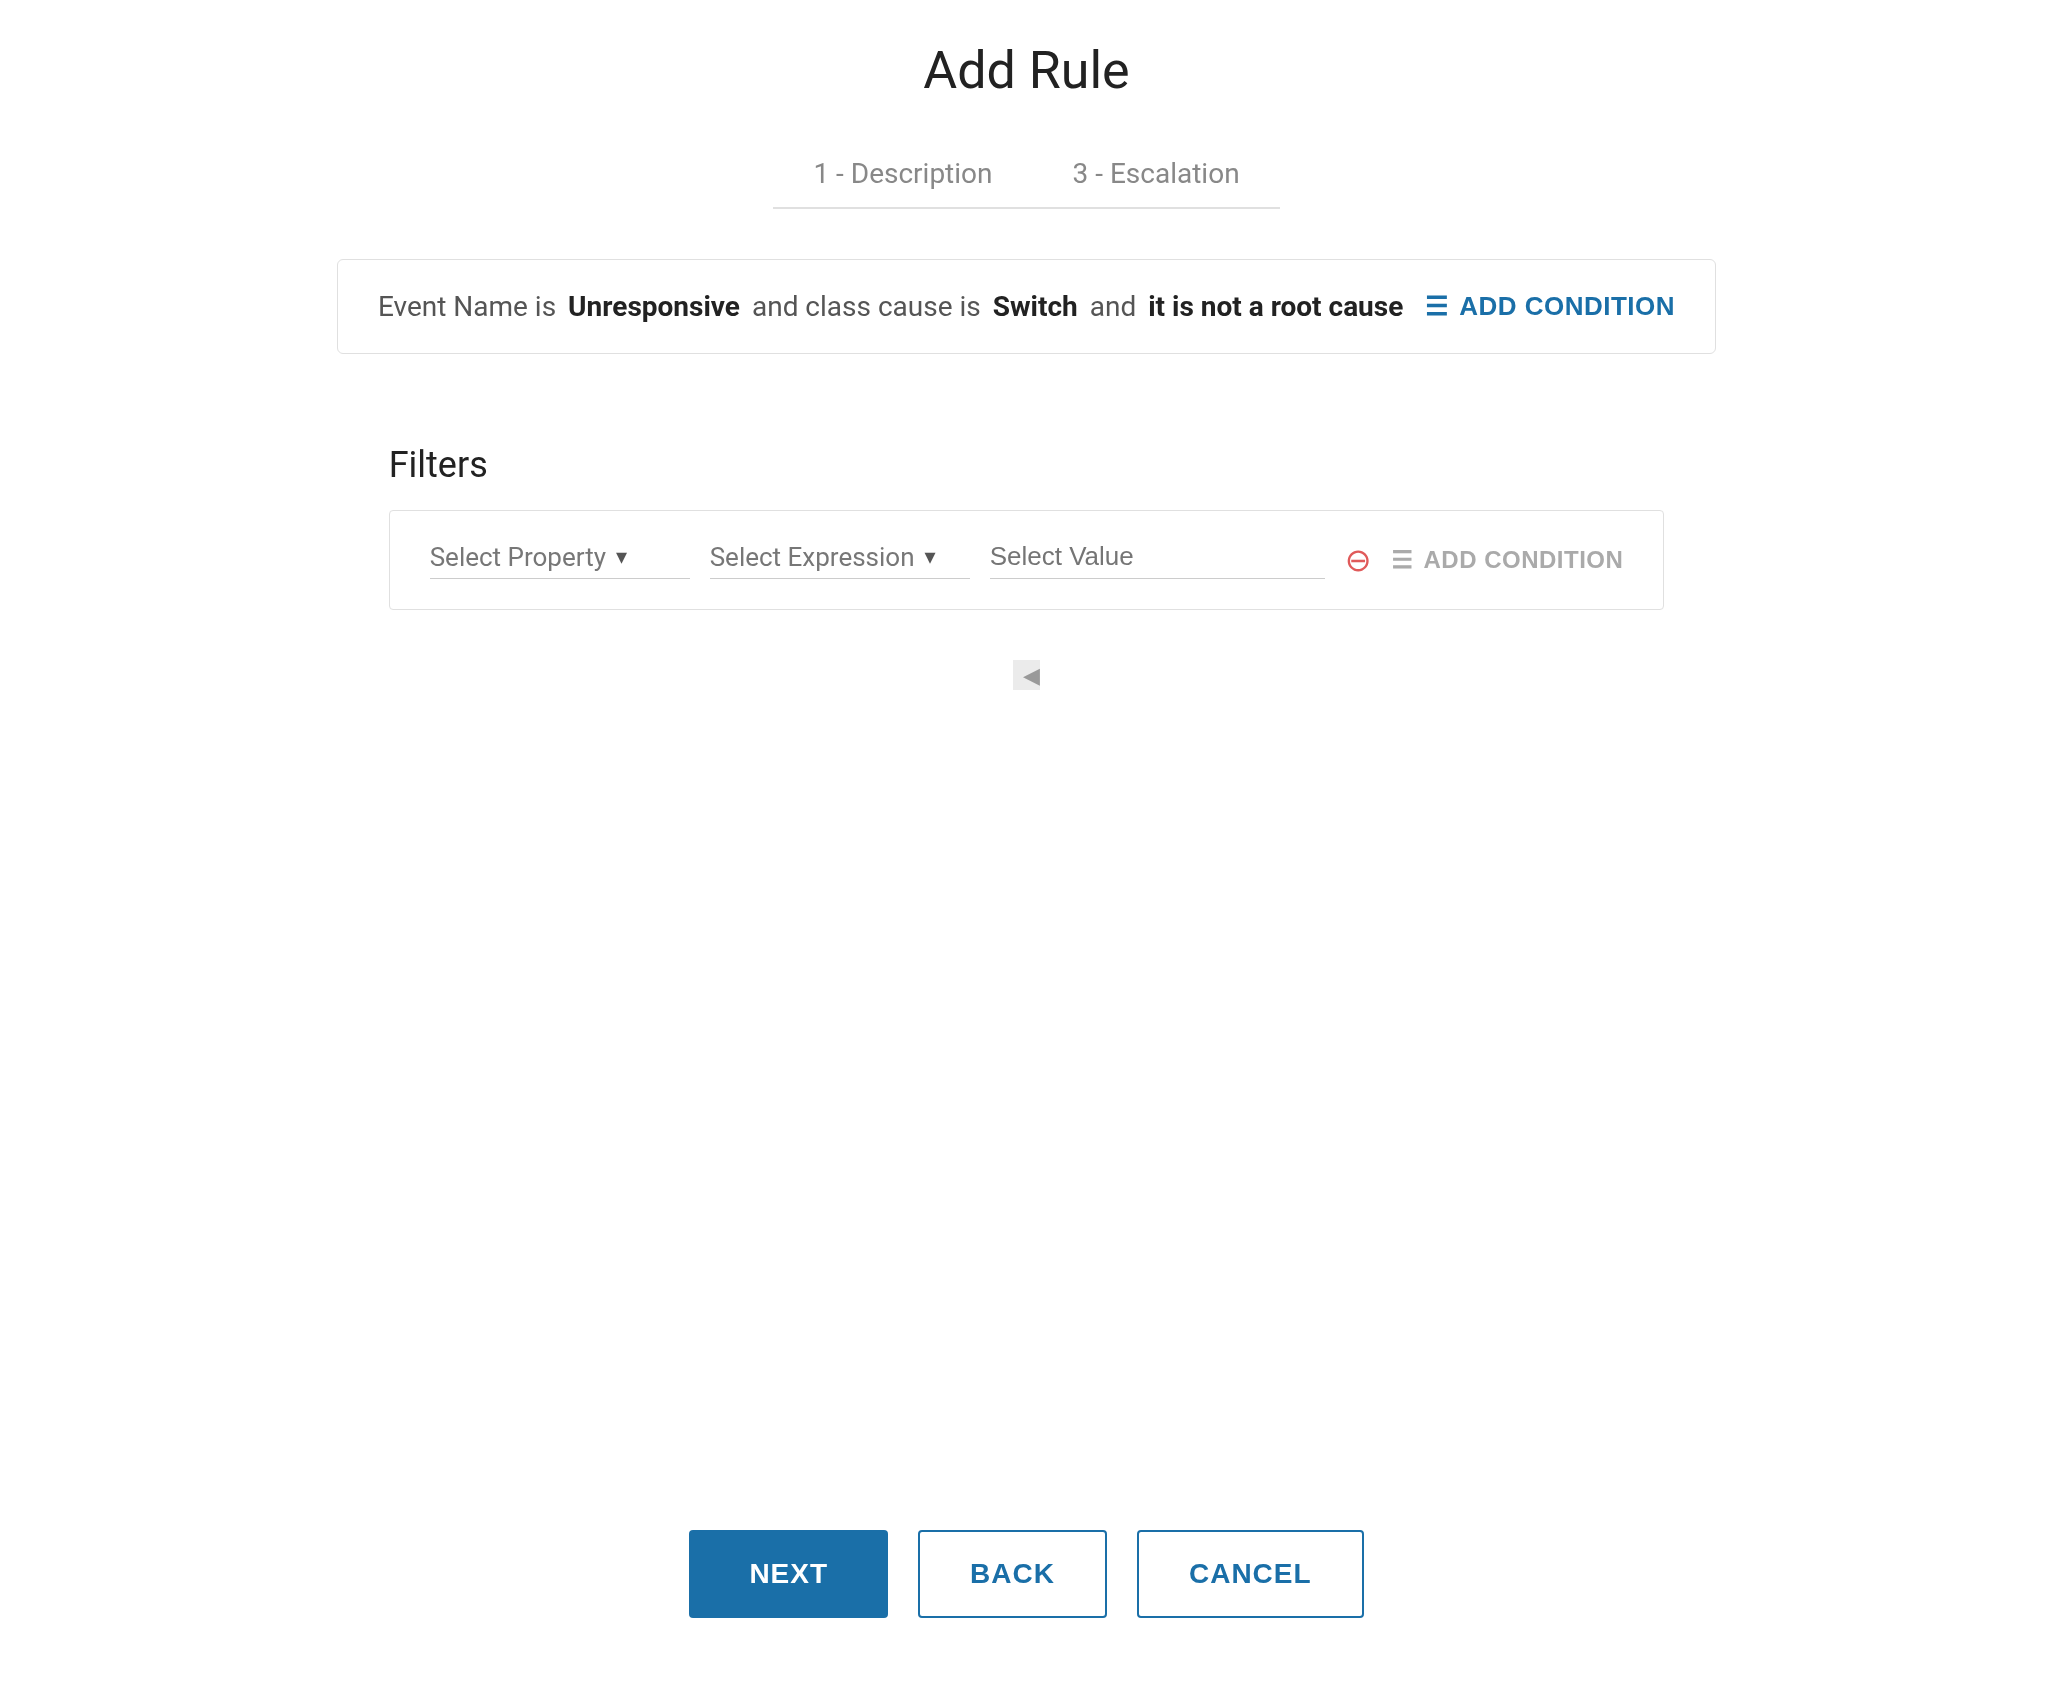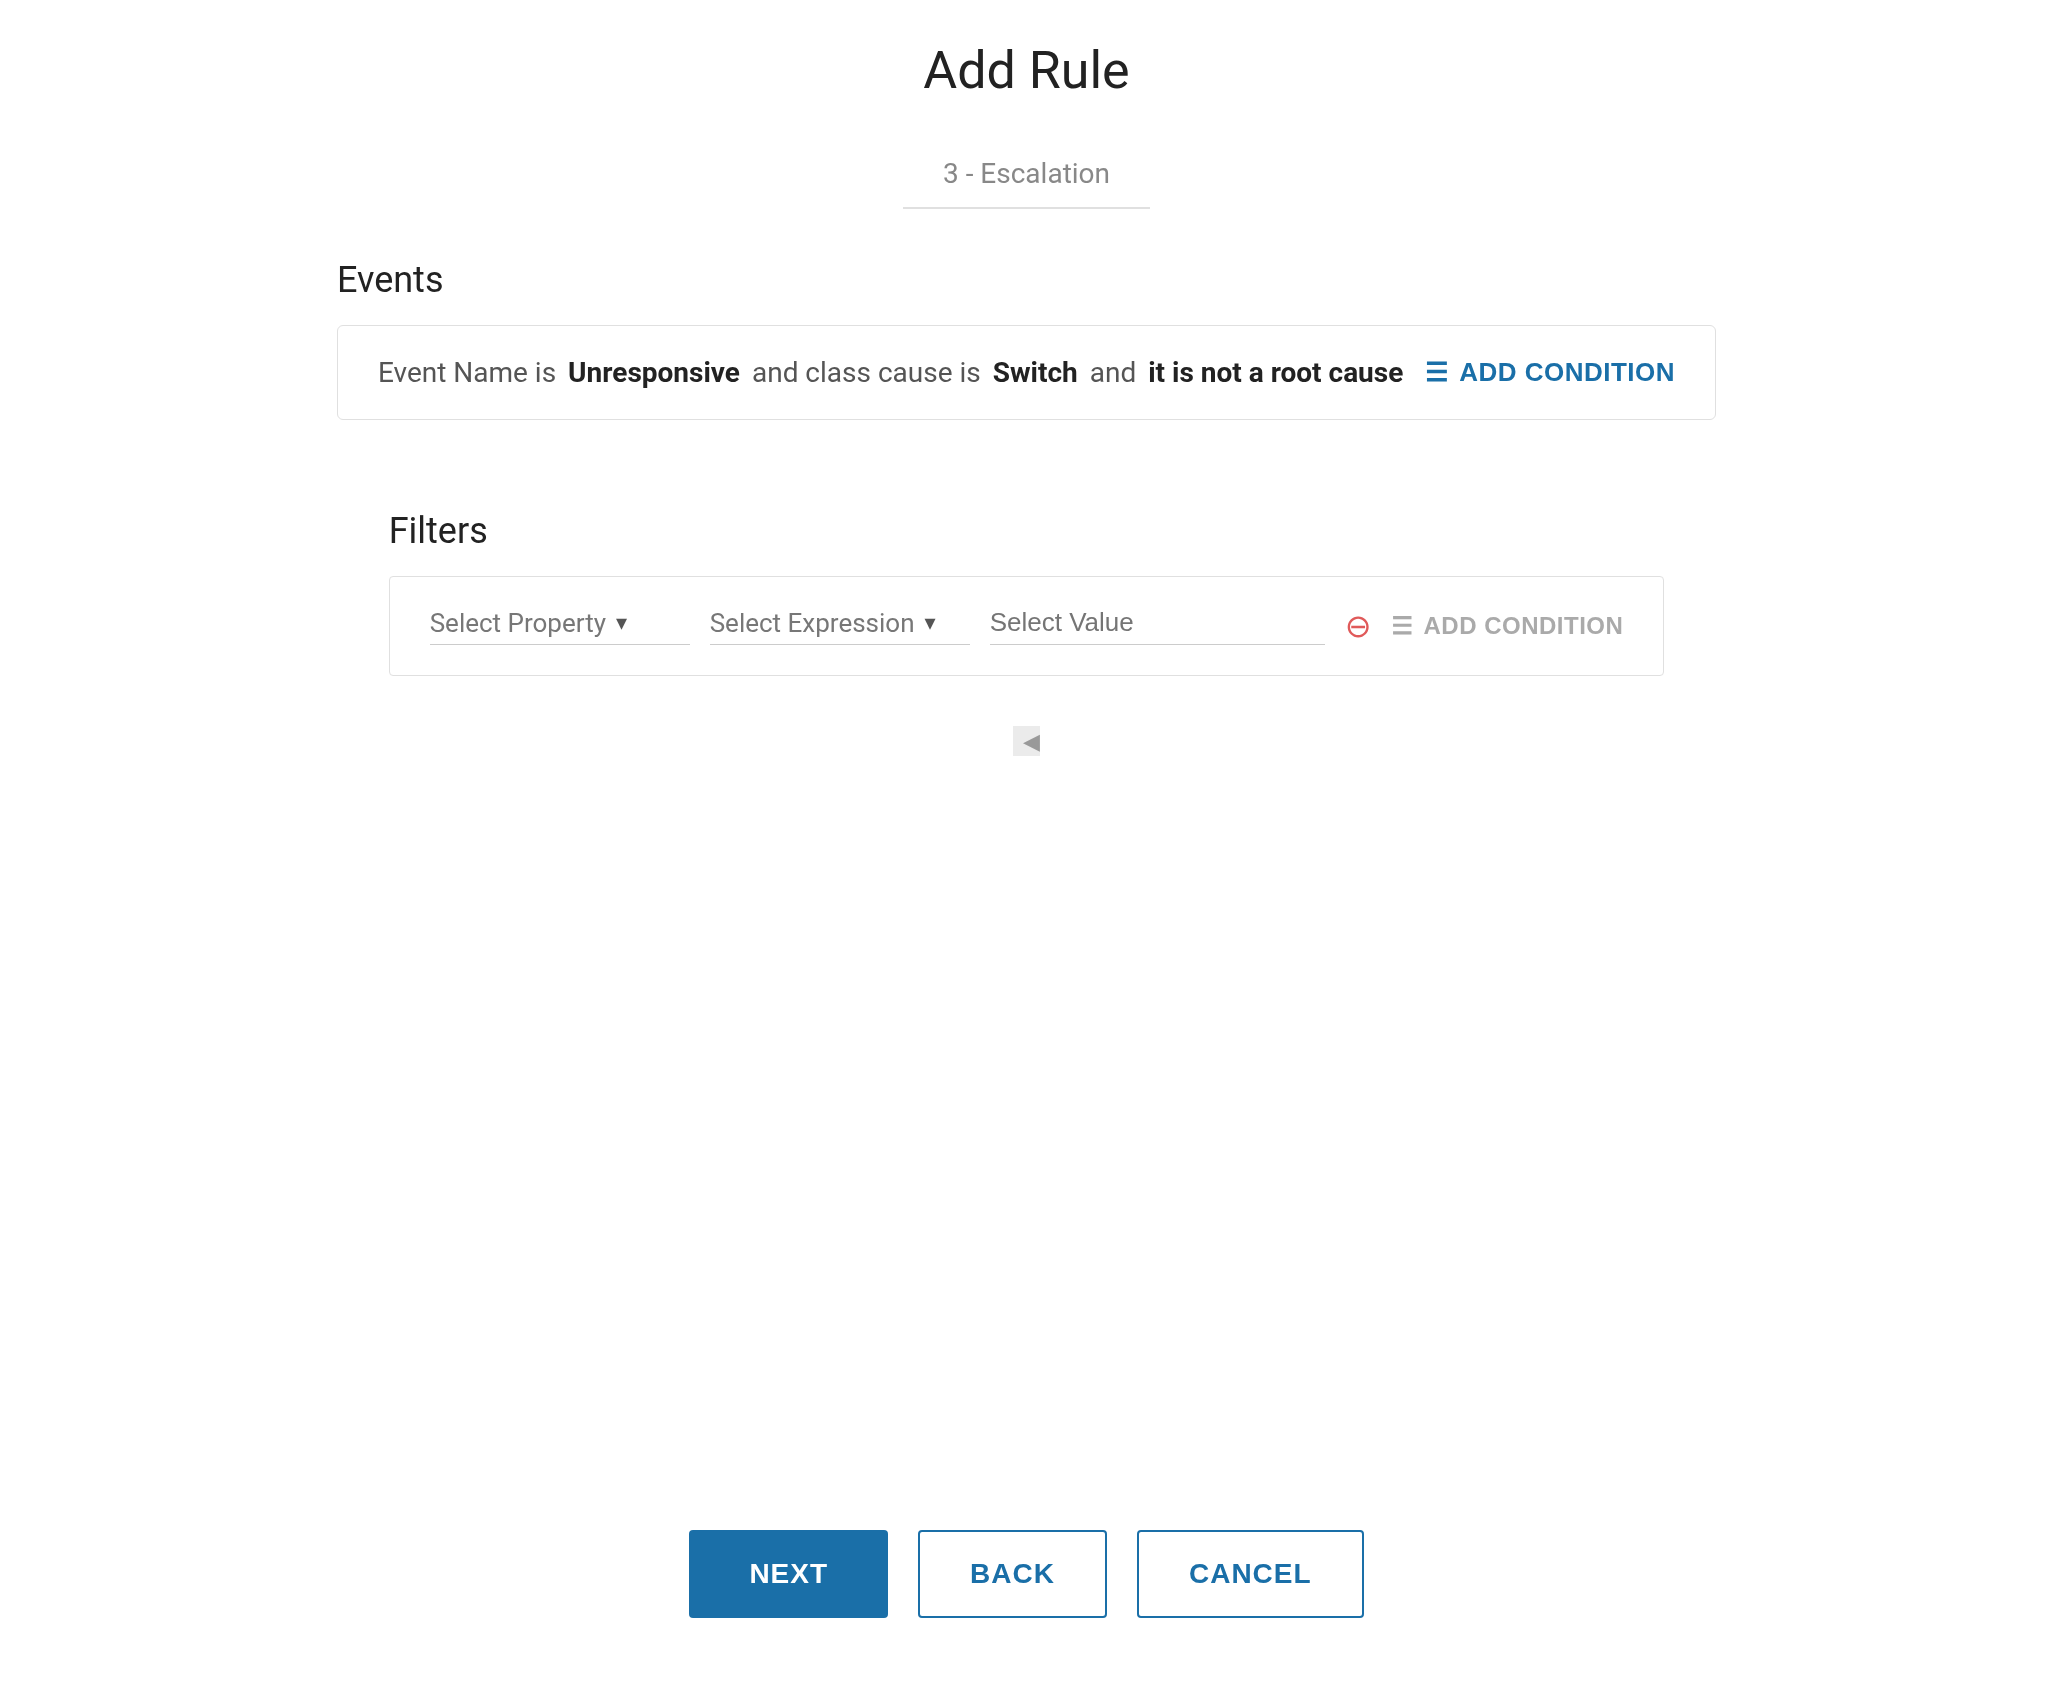--- a/index.html
+++ b/index.html
@@ -243,25 +243,25 @@
     }
   </style>
 </head>
 <body>
 
 <div class="page-container">
 
   <h1 class="page-title">Add Rule</h1>
 
   <div class="tabs-container">
+    <div class="tab-item">1 - Description</div>
     <div class="tab-item">3 - Escalation</div>
   </div>
 
   <div class="filters-section">
-    <h2 class="section-title">Events</h2>
 
     <div class="events-panel">
 
       <span class="condition-text">Event Name is</span>
       <span class="condition-bold">Unresponsive</span>
 
       <span class="condition-text">and class cause is</span>
       <span class="condition-bold">Switch</span>
 
       <span class="condition-text">and</span>

